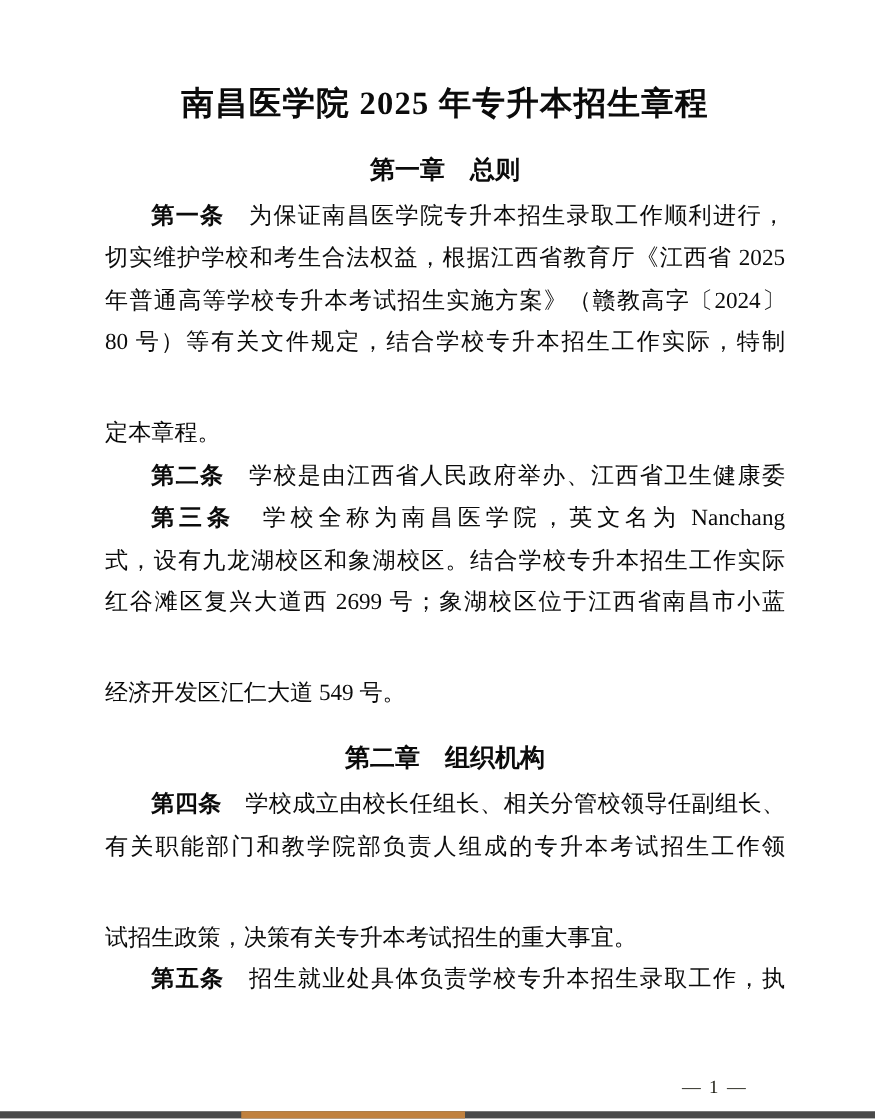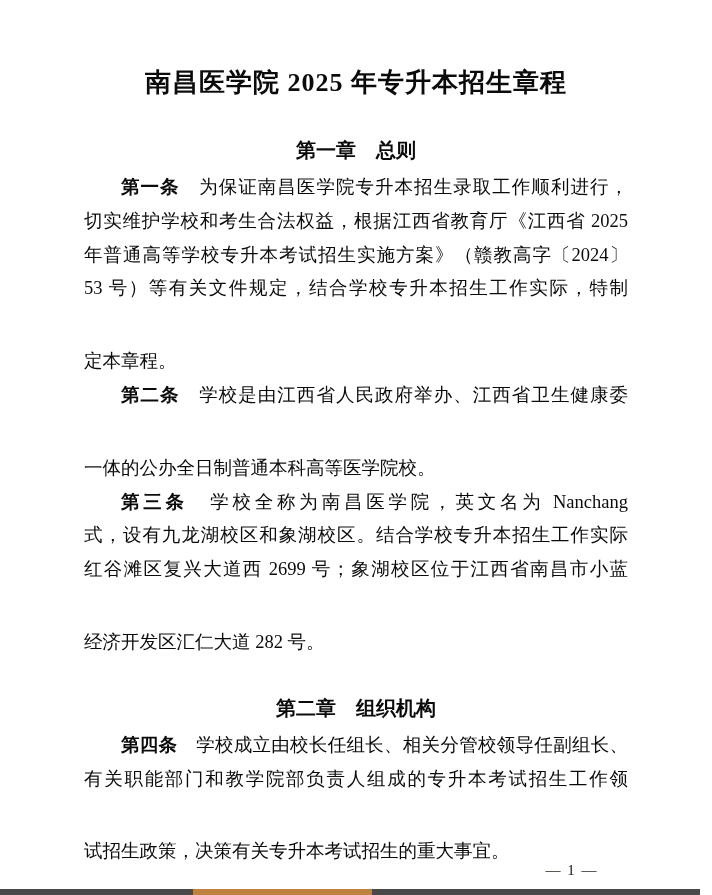--- a/index.html
+++ b/index.html
@@ -25,21 +25,21 @@
     line-height: 38px;
     text-align: center;
     letter-spacing: 1px;
     white-space: nowrap;
   }
   .chapter {
     font-size: 20px;
     font-weight: 700;
     line-height: 30px;
     text-align: center;
-    margin-top: 33px;
+    margin-top: 19px;
     margin-bottom: 6px;
   }
   .line {
     font-size: 18.5px;
     line-height: 33.8px;
     text-align: justify;
     text-align-last: justify;
     text-justify: inter-character;
   }
   .line.para-end {
@@ -75,31 +75,31 @@
 <body>
 
 <div class="page">
   <div class="doc">
     <div class="title">南昌医学院 2025 年专升本招生章程</div>
     <div id="doc-blocks">
         <div class="chapter">第一章　总则</div>
         <div class="line indent"><span class="lead">第一条</span><span class="run">　为保证南昌医学院专升本招生录取工作顺利进行，</span></div>
         <div class="line"><span class="run">切实维护学校和考生合法权益，根据江西省教育厅《江西省 2025</span></div>
         <div class="line"><span class="run">年普通高等学校专升本考试招生实施方案》（赣教高字〔2024〕</span></div>
-        <div class="line"><span class="run">53 号）等有关文件规定，结合学校专升本招生工作实际，特制</span></div>
+        <div class="line"><span class="run">80 号）等有关文件规定，结合学校专升本招生工作实际，特制</span></div>
         <div class="line para-end"><span class="run">定本章程。</span></div>
         <div class="line indent"><span class="lead">第二条</span><span class="run">　学校是由江西省人民政府举办、江西省卫生健康委</span></div>
-        <div class="line para-end"><span class="run">一体的公办全日制普通本科高等医学院校。</span></div>
         <div class="line indent"><span class="lead">第三条</span><span class="run">　学校全称为南昌医学院，英文名为 Nanchang</span></div>
         <div class="line"><span class="run">式，设有九龙湖校区和象湖校区。结合学校专升本招生工作实际</span></div>
         <div class="line"><span class="run">红谷滩区复兴大道西 2699 号；象湖校区位于江西省南昌市小蓝</span></div>
-        <div class="line para-end"><span class="run">经济开发区汇仁大道 282 号。</span></div>
+        <div class="line para-end"><span class="run">经济开发区汇仁大道 549 号。</span></div>
         <div class="chapter">第二章　组织机构</div>
         <div class="line indent"><span class="lead">第四条</span><span class="run">　学校成立由校长任组长、相关分管校领导任副组长、</span></div>
         <div class="line"><span class="run">有关职能部门和教学院部负责人组成的专升本考试招生工作领</span></div>
         <div class="line para-end"><span class="run">试招生政策，决策有关专升本考试招生的重大事宜。</span></div>
+        <div class="line indent"><span class="lead">第五条</span><span class="run">　招生就业处具体负责学校专升本招生录取工作，执</span></div>
       </div>
   </div>
   <div class="page-num">— 1 —</div>
   <div class="hscroll" id="hscroll" style="background: rgb(73, 73, 73);">
     <div class="hscroll-thumb" id="hscroll-thumb" style="background: rgb(192, 129, 63);"></div>
   </div>
 </div>
 
 </body></html>

